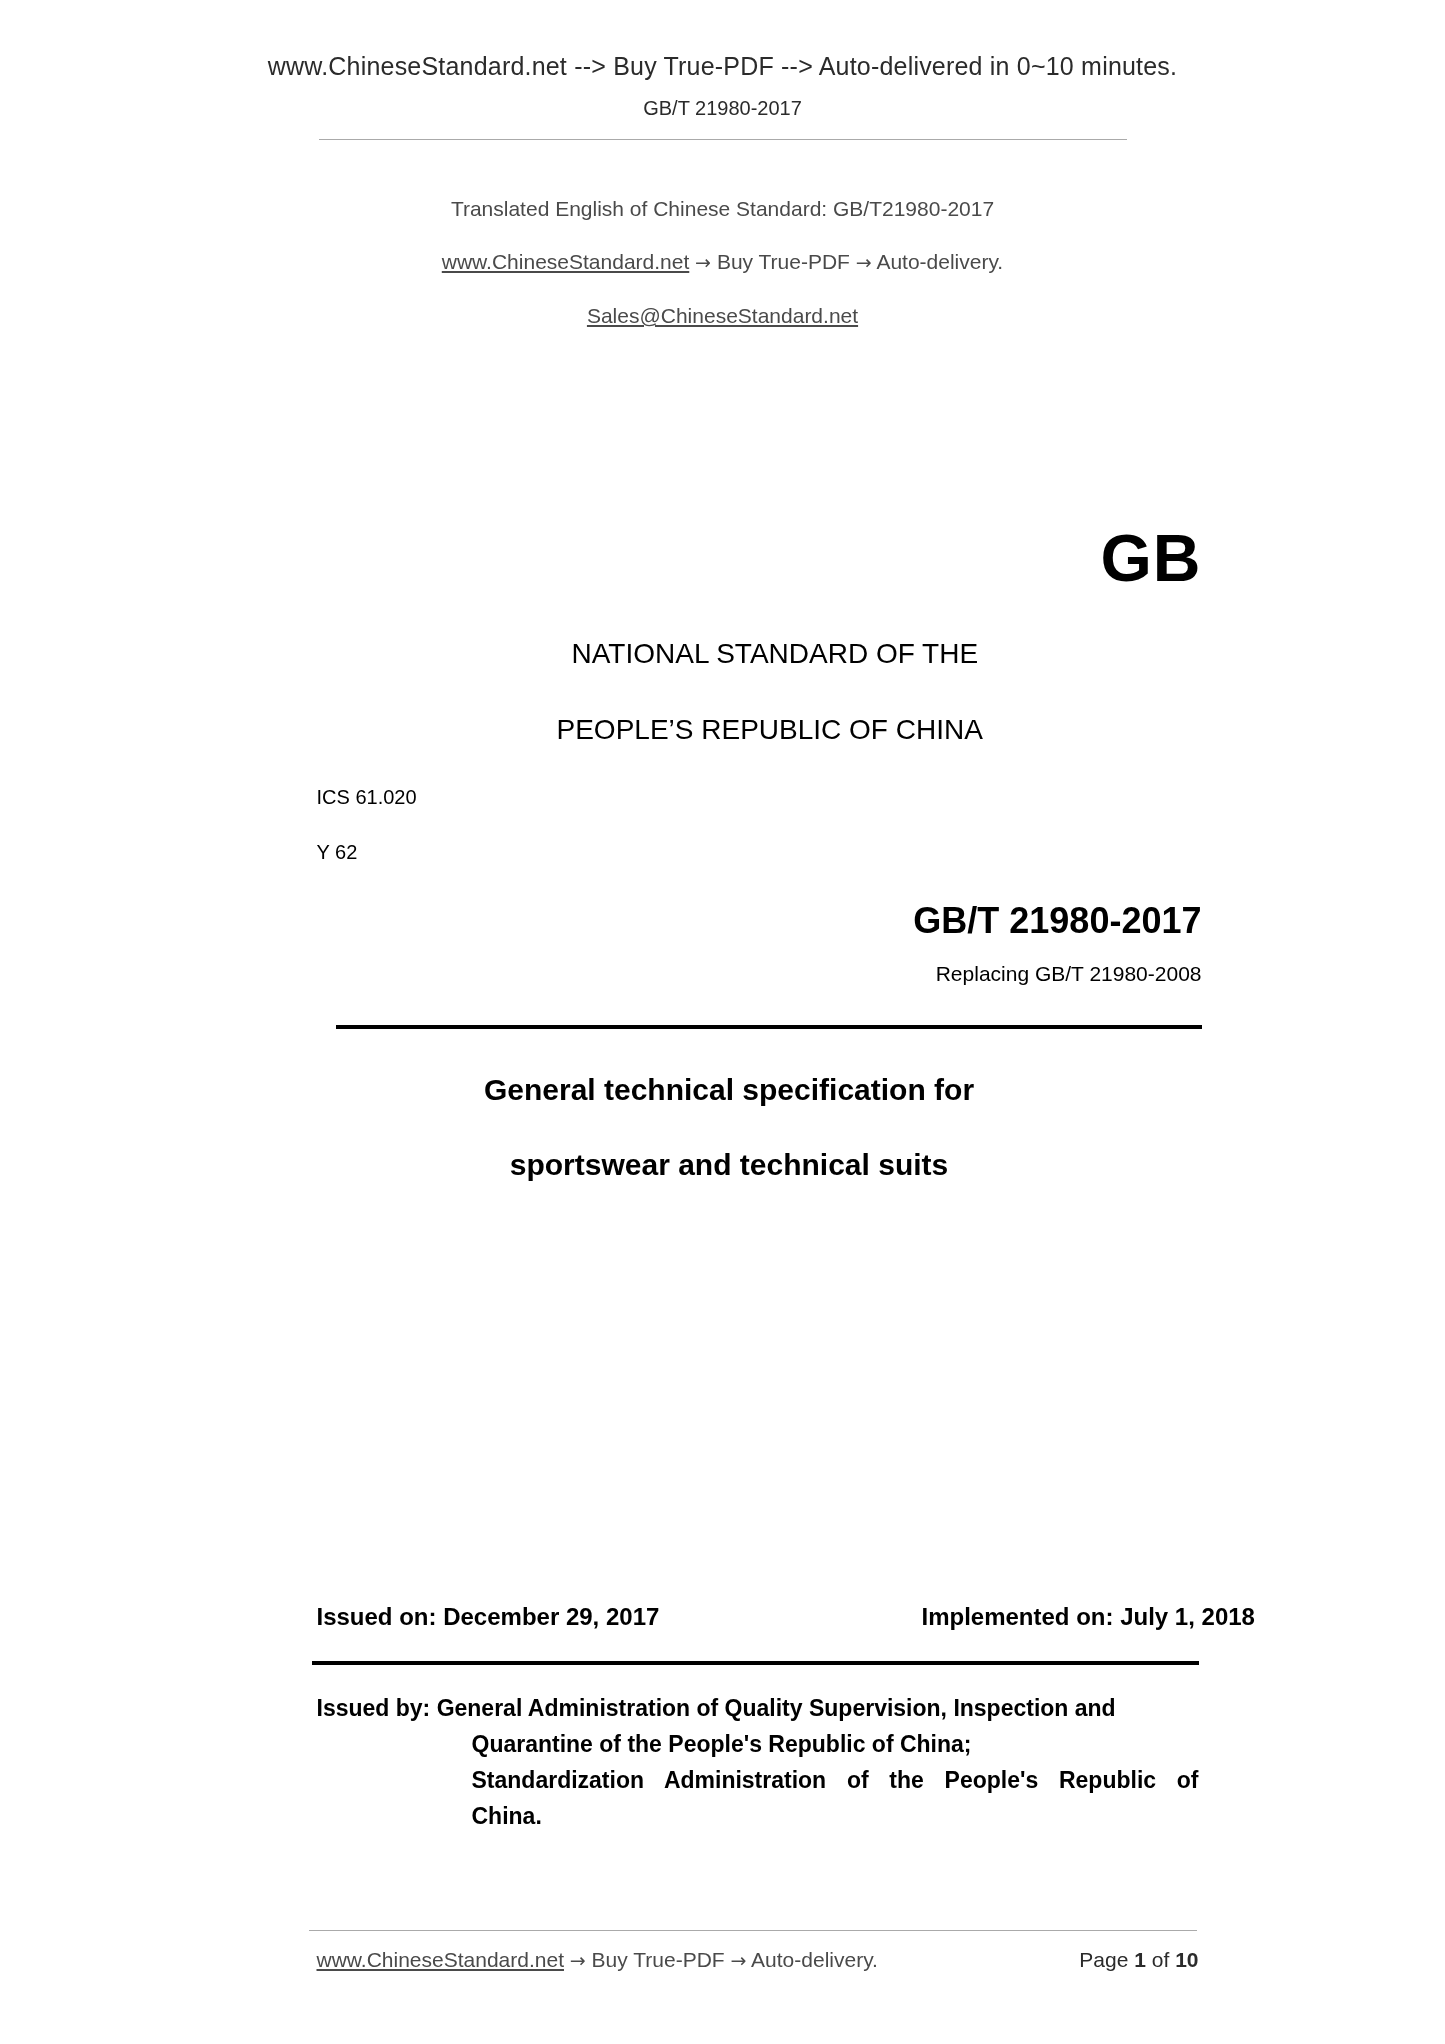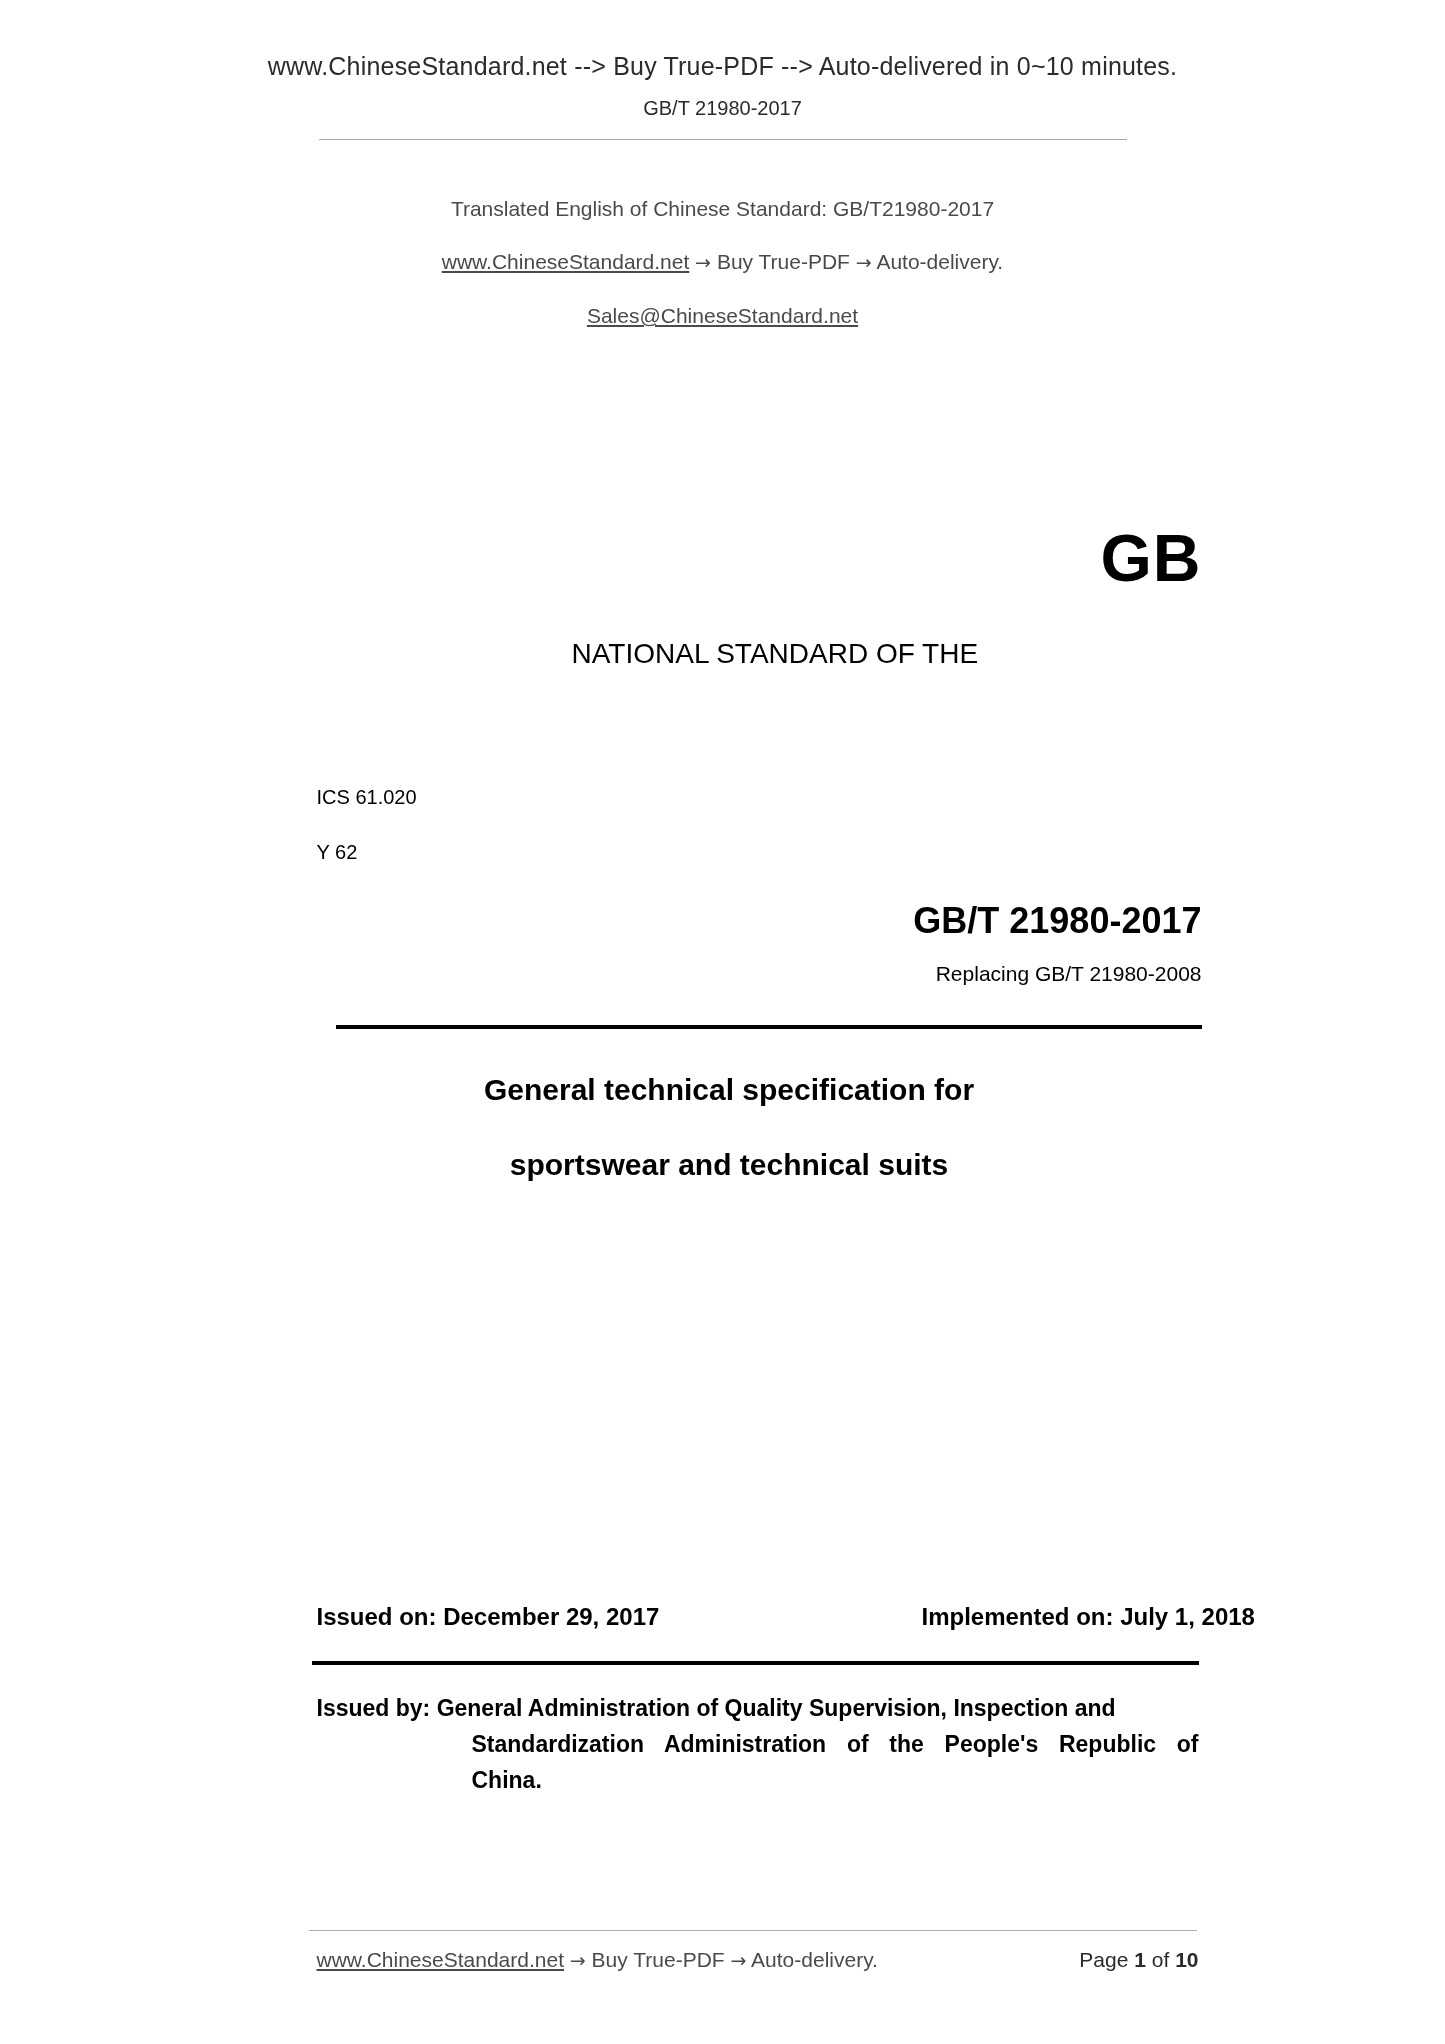--- a/index.html
+++ b/index.html
@@ -244,20 +244,21 @@
       <span>Auto-delivery.</span>
     </div>
     <div>
       <span class="lnk">Sales@ChineseStandard.net</span>
     </div>
   </div>
 
   <div class="gb-logo">GB</div>
 
   <div class="nat1">NATIONAL STANDARD OF THE</div>
+  <div class="nat2">PEOPLE’S REPUBLIC OF CHINA</div>
 
   <div class="ics">ICS 61.020</div>
   <div class="ycode">Y 62</div>
 
   <div class="std-no">GB/T 21980-2017</div>
   <div class="replacing">Replacing GB/T 21980-2008</div>
 
   <div class="rule-thick-1"></div>
 
   <div class="title-en">
@@ -265,20 +266,21 @@
     <div>sportswear and technical suits</div>
   </div>
 
   <div class="issued-on">Issued on: December 29, 2017</div>
   <div class="implemented-on">Implemented on: July 1, 2018</div>
 
   <div class="rule-thick-2"></div>
 
   <div class="issued-by">
     <div>Issued by: General Administration of Quality Supervision, Inspection and</div>
+    <div class="ib-line-indent">Quarantine of the People's Republic of China;</div>
     <div class="ib-justify">Standardization Administration of the People's Republic of</div>
     <div class="ib-last">China.</div>
   </div>
 
   <div class="rule-bottom"></div>
   <div class="footer">
     <div class="footer-left">
       <span class="lnk">www.ChineseStandard.net</span>
       <span class="arrow">→</span>
       <span>Buy True-PDF</span>

